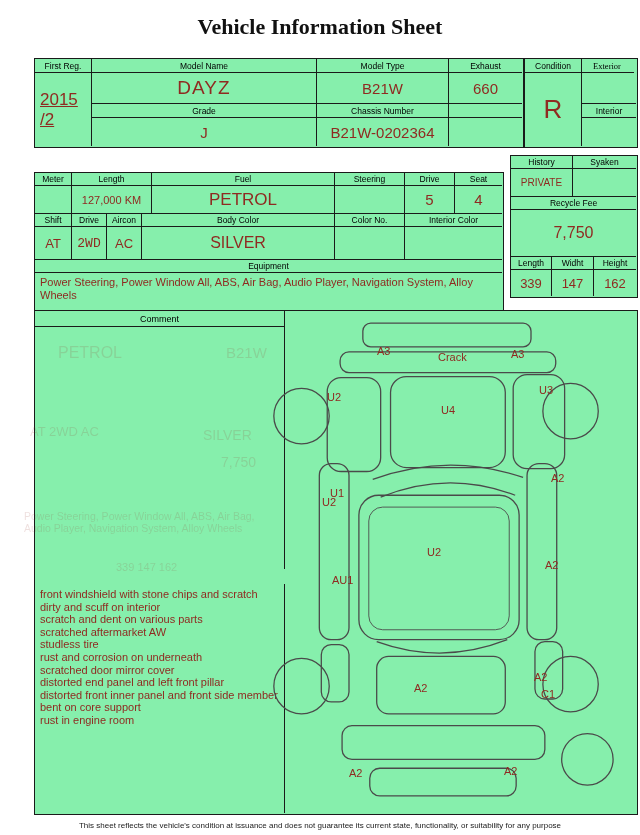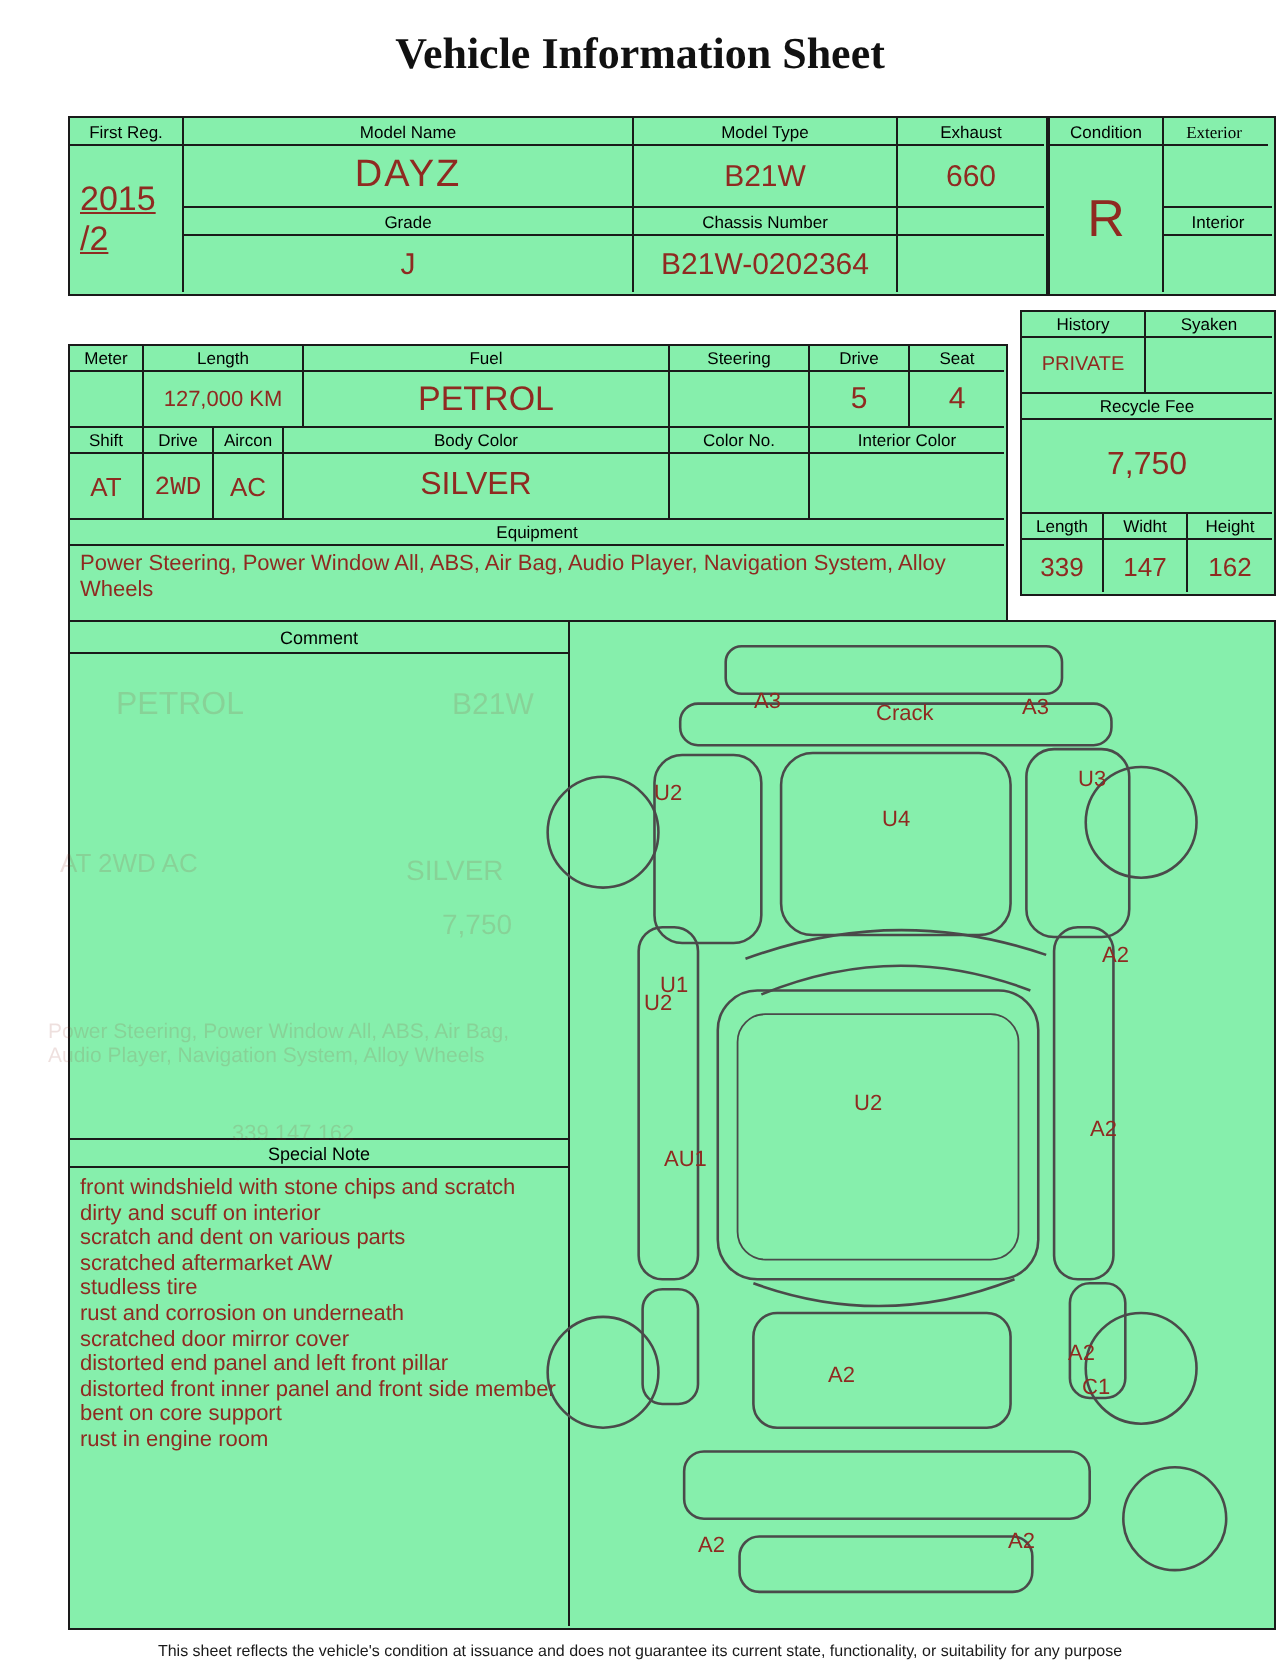--- a/index.html
+++ b/index.html
@@ -111,21 +111,20 @@
     <div class="abs lbl br bb" style="left:41px;top:101px;width:42px;height:13px;">Widht</div>
     <div class="abs lbl bb" style="left:83px;top:101px;width:42px;height:13px;">Height</div>
     <div class="abs val br" style="left:0;top:114px;width:41px;height:26px;font-size:13px;">339</div>
     <div class="abs val br" style="left:41px;top:114px;width:42px;height:26px;font-size:13px;">147</div>
     <div class="abs val" style="left:83px;top:114px;width:42px;height:26px;font-size:13px;">162</div>
   </div>
 
   <div class="tbl" style="left:18px;top:310px;width:604px;height:505px;">
     <div class="abs lbl br bb" style="left:0;top:0;width:250px;height:16px;font-size:9px;">Comment</div>
     <div class="abs br" style="left:0;top:16px;width:250px;height:242px;"></div>
-    <div class="abs lbl br bt bb" style="left:0;top:258px;width:250px;height:15px;font-size:9px;">Special Note</div>
     <div class="abs br note-list" style="left:0;top:273px;width:250px;height:229px;">
       <div class="note-line">front windshield with stone chips and scratch</div>
       <div class="note-line">dirty and scuff on interior</div>
       <div class="note-line">scratch and dent on various parts</div>
       <div class="note-line">scratched aftermarket AW</div>
       <div class="note-line">studless tire</div>
       <div class="note-line">rust and corrosion on underneath</div>
       <div class="note-line">scratched door mirror cover</div>
       <div class="note-line">distorted end panel and left front pillar</div>
       <div class="note-line">distorted front inner panel and front side member</div>

